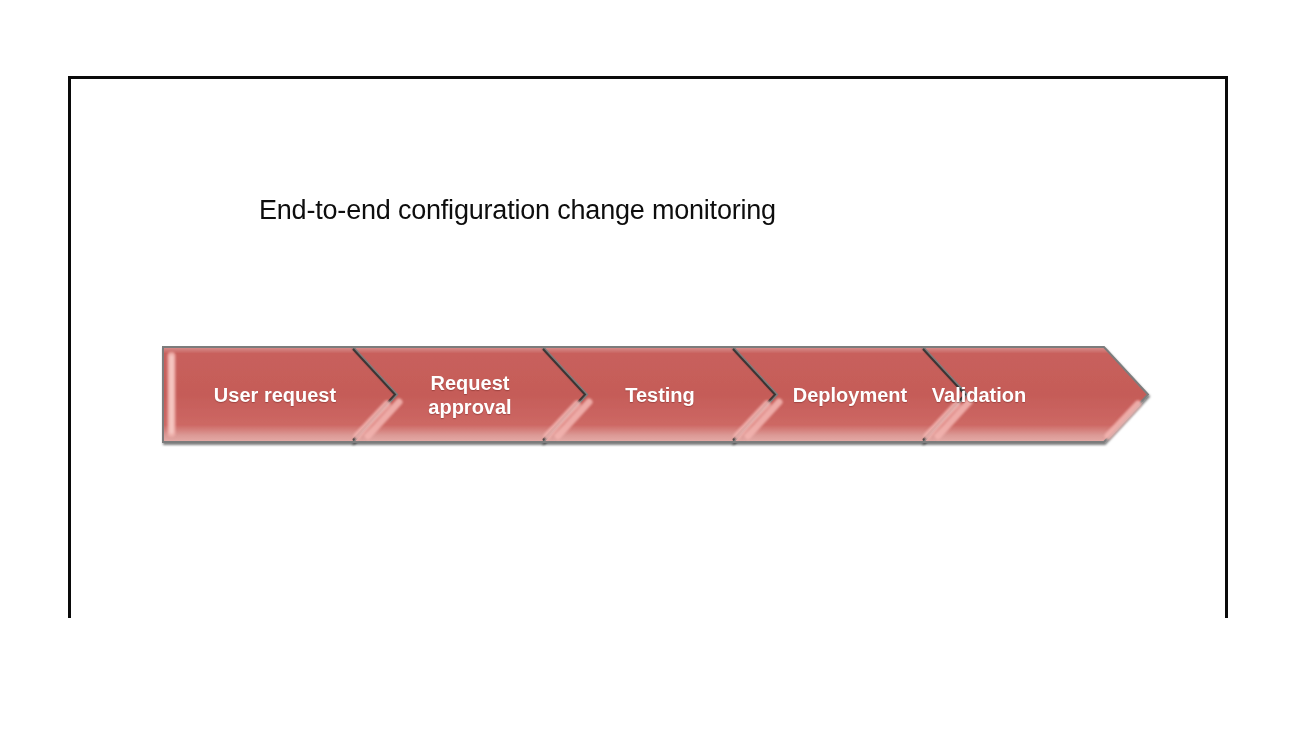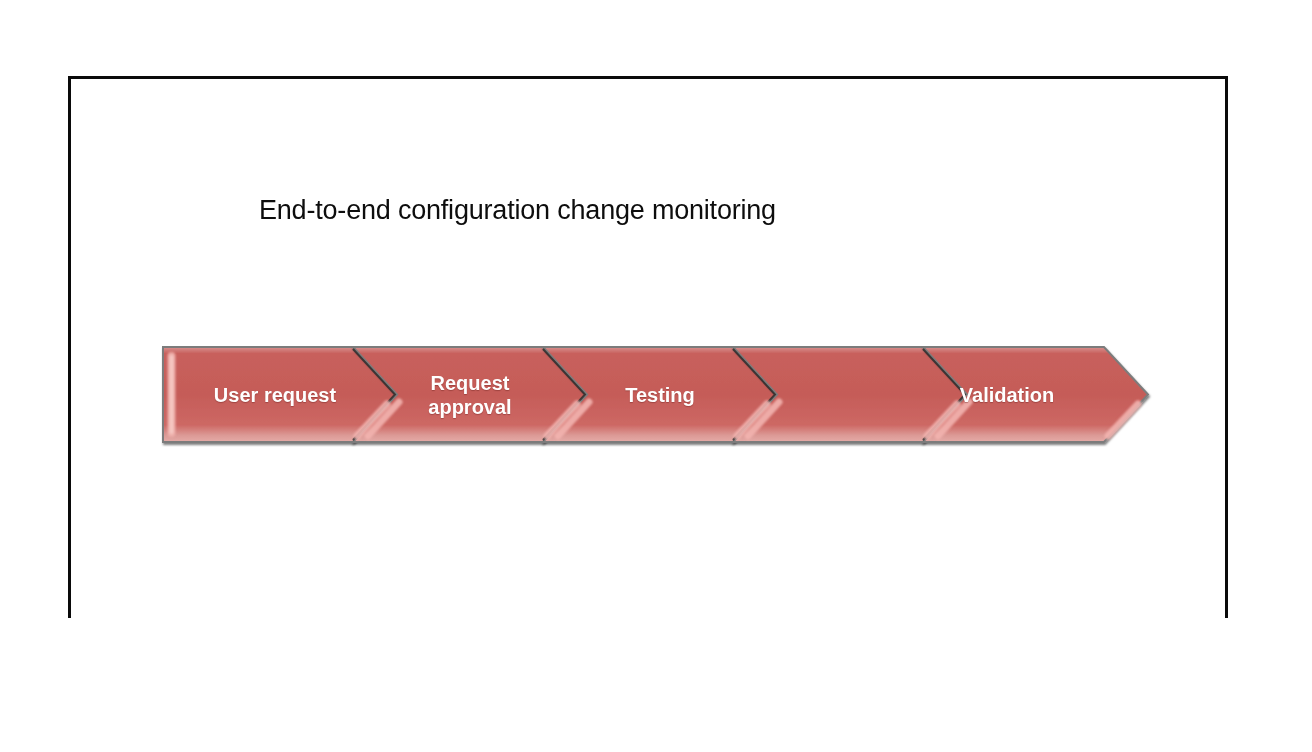--- a/index.html
+++ b/index.html
@@ -54,21 +54,21 @@
     font-size: 20px;
     font-weight: bold;
     line-height: 1.2;
     text-shadow: 0 1px 1px rgba(90, 20, 18, 0.35);
     pointer-events: none;
   }
   .step-label.c1 { left: 190px; width: 170px; }
   .step-label.c2 { left: 410px; width: 120px; }
   .step-label.c3 { left: 575px; width: 170px; text-align: right; }
   .step-label.c4 { left: 765px; width: 170px; }
-  .step-label.c5 { left: 922px; width: 170px; }
+  .step-label.c5 { left: 894px; width: 170px; }
 </style>
 </head>
 <body>
 
 <div id="canvas">
 
   <div class="frame"></div>
 
   <div class="title">End-to-end configuration change monitoring</div>
 
@@ -121,15 +121,16 @@
         <line x1="589" y1="402" x2="558" y2="436"></line>
         <line x1="779" y1="402" x2="748" y2="436"></line>
         <line x1="969" y1="402" x2="938" y2="436"></line>
       </g>
     </g>
   </svg>
 
   <div class="step-label c2">Request approval</div>
   <div class="step-label c1">User request</div>
   <div class="step-label c3">Testing</div>
+  <div class="step-label c4">Deployment</div>
   <div class="step-label c5">Validation</div>
 
 </div>
 
 </body></html>

